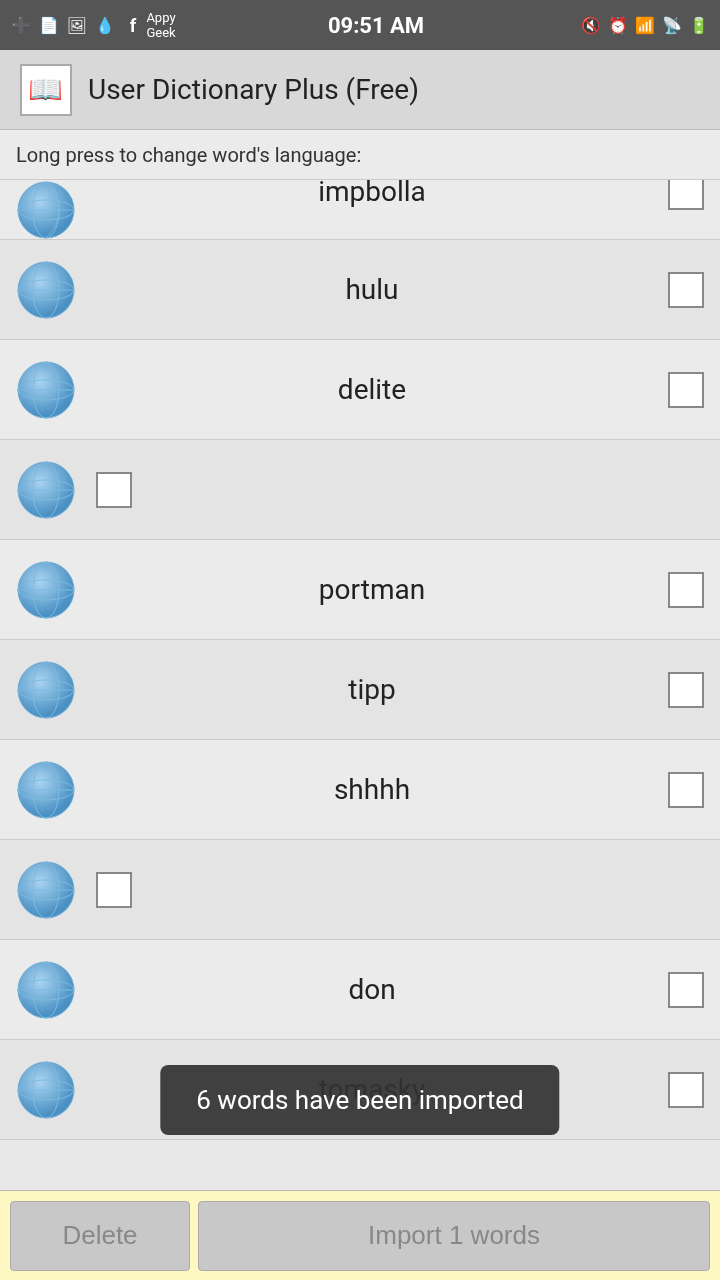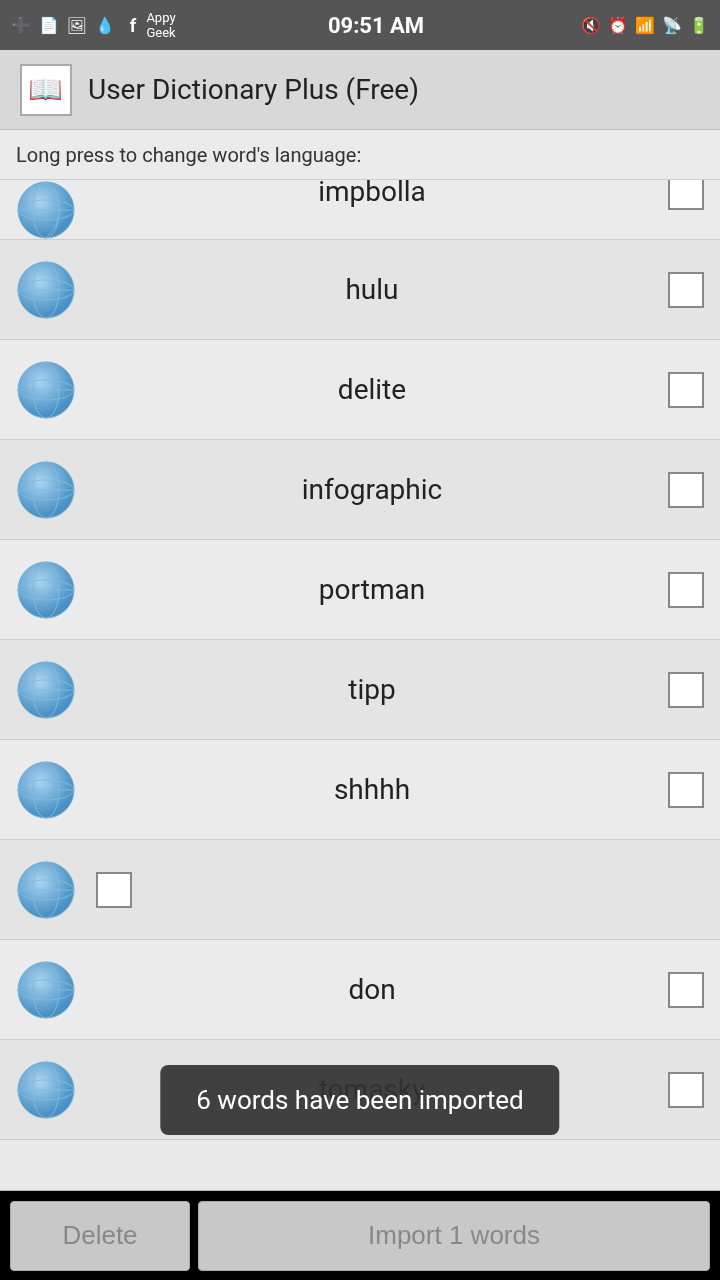--- a/index.html
+++ b/index.html
@@ -174,21 +174,21 @@
       z-index: 100;
     }
 
     
     #bottom-bar {
       position: absolute;
       bottom: 0;
       left: 0;
       width: 720px;
       height: 90px;
-      background: #000000;
+      background: #fef9c3;
       display: flex;
       align-items: center;
       gap: 8px;
       padding: 10px 10px;
       border-top: 1px solid #bbb;
     }
 
     .bottom-btn {
       height: 70px;
       background: #c8c8c8;
@@ -318,21 +318,20 @@
             <stop offset="0%" stop-color="#aad4f0"></stop>
             <stop offset="100%" stop-color="#4a90c4"></stop>
           </radialGradient>
         </defs>
         <circle cx="30" cy="30" r="28" fill="url(#g3)" stroke="#6aaad0" stroke-width="1"></circle>
         <ellipse cx="30" cy="30" rx="13" ry="28" fill="none" stroke="#7bbce0" stroke-width="1"></ellipse>
         <line x1="2" y1="30" x2="58" y2="30" stroke="#7bbce0" stroke-width="1"></line>
         <ellipse cx="30" cy="30" rx="28" ry="10" fill="none" stroke="#7bbce0" stroke-width="1"></ellipse>
       </svg>
     </div>
-    <div class="word-label">infographic</div>
     <div class="word-checkbox"></div>
   </div>
 
   <div class="word-row">
     <div class="globe-icon">
       <svg class="globe-svg" viewBox="0 0 60 60" xmlns="http://www.w3.org/2000/svg">
         <defs>
           <radialGradient id="g4" cx="40%" cy="35%" r="60%">
             <stop offset="0%" stop-color="#aad4f0"></stop>
             <stop offset="100%" stop-color="#4a90c4"></stop>

